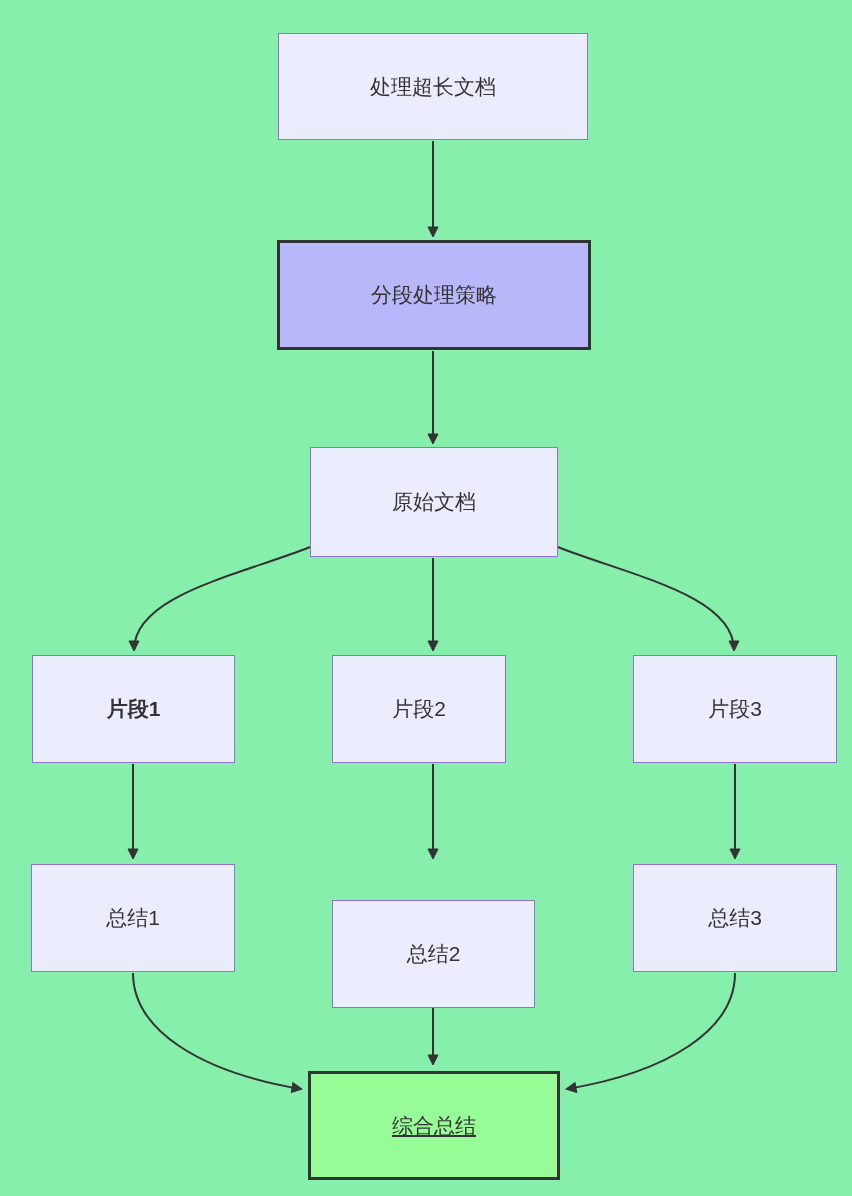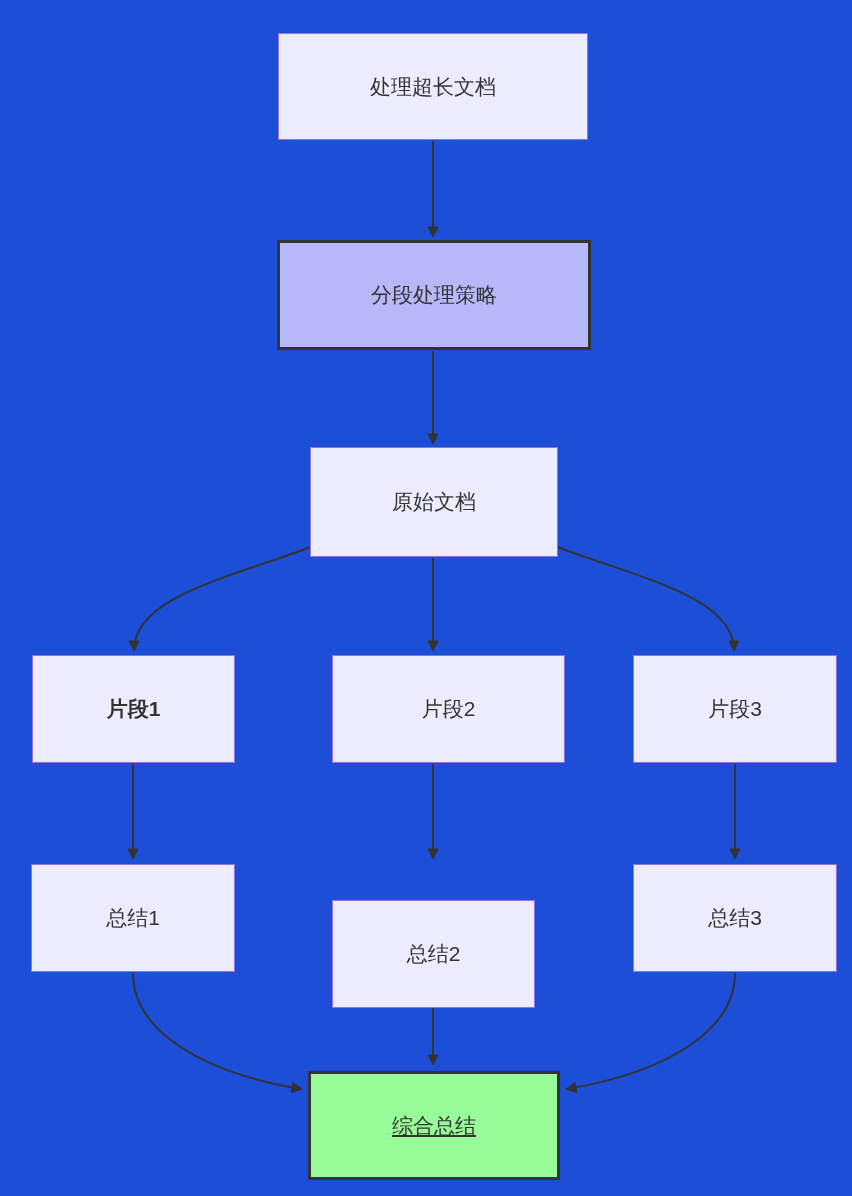--- a/index.html
+++ b/index.html
@@ -5,21 +5,21 @@
   html, body {
     margin: 0;
     padding: 0;
     background: #ffffff;
     font-family: "Liberation Sans", "DejaVu Sans", sans-serif;
   }
   .canvas {
     position: relative;
     width: 852px;
     height: 1196px;
-    background: #1d4ed8;
+    background: #86efac;
     overflow: hidden;
   }
   .edges-layer {
     position: absolute;
     left: 0;
     top: 0;
     width: 852px;
     height: 1196px;
     pointer-events: none;
   }
@@ -81,21 +81,21 @@
   </div>
 
   <div class="node" style="left:310px; top:447px; width:248px; height:110px;">
     <span>原始文档</span>
   </div>
 
   <div class="node" style="left:32px; top:655px; width:203px; height:108px;font-weight:bold;">
     <span>片段1</span>
   </div>
 
-  <div class="node" style="left:332px; top:655px; width:233px; height:108px;">
+  <div class="node" style="left:332px; top:655px; width:174px; height:108px;">
     <span>片段2</span>
   </div>
 
   <div class="node" style="left:633px; top:655px; width:204px; height:108px;">
     <span>片段3</span>
   </div>
 
   <div class="node" style="left:31px; top:864px; width:204px; height:108px;">
     <span>总结1</span>
   </div>

